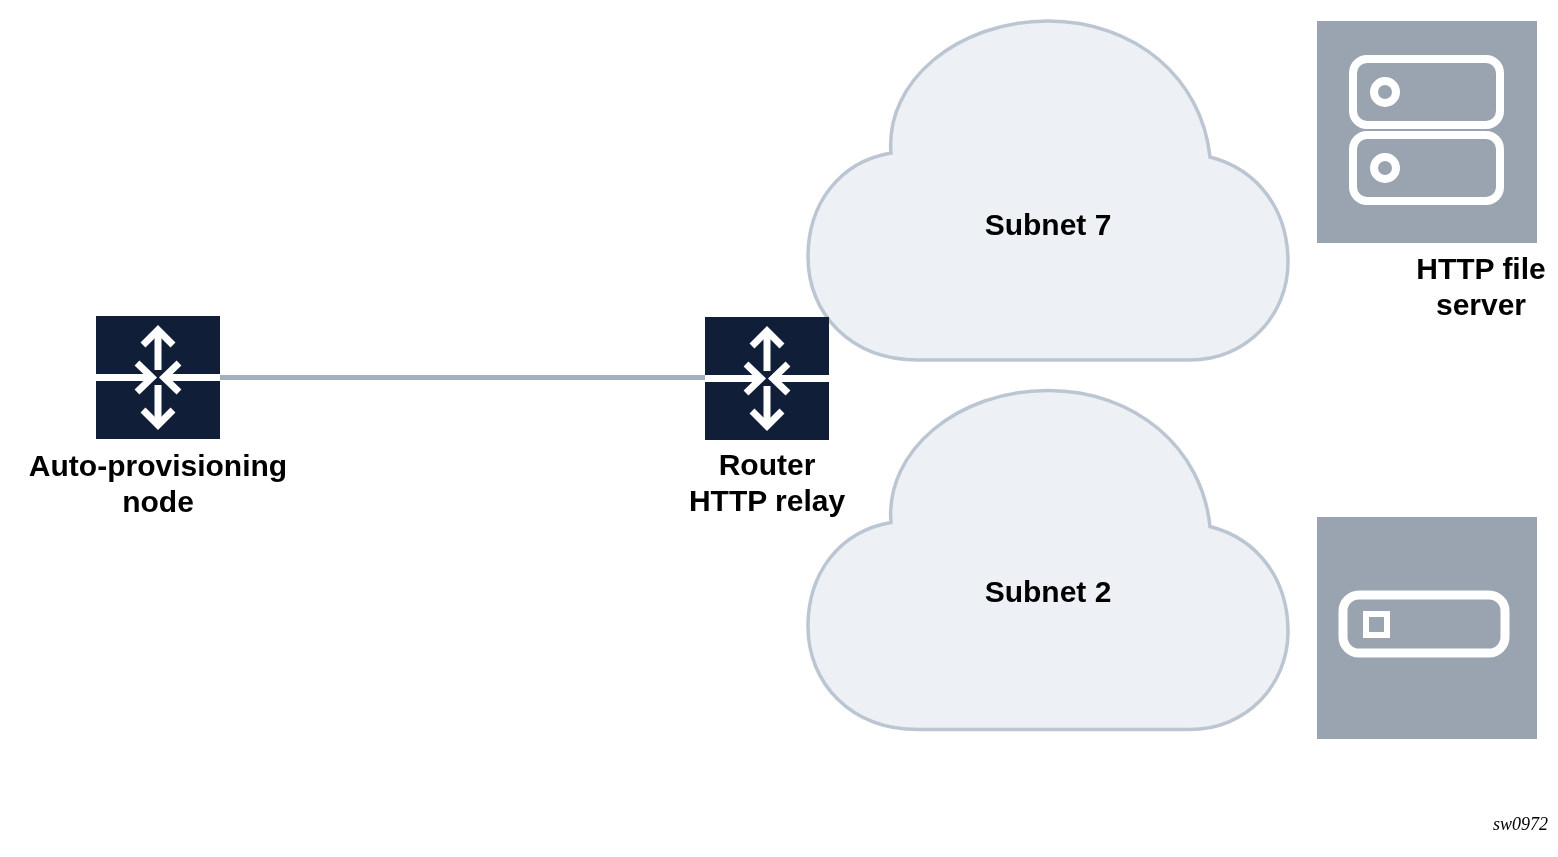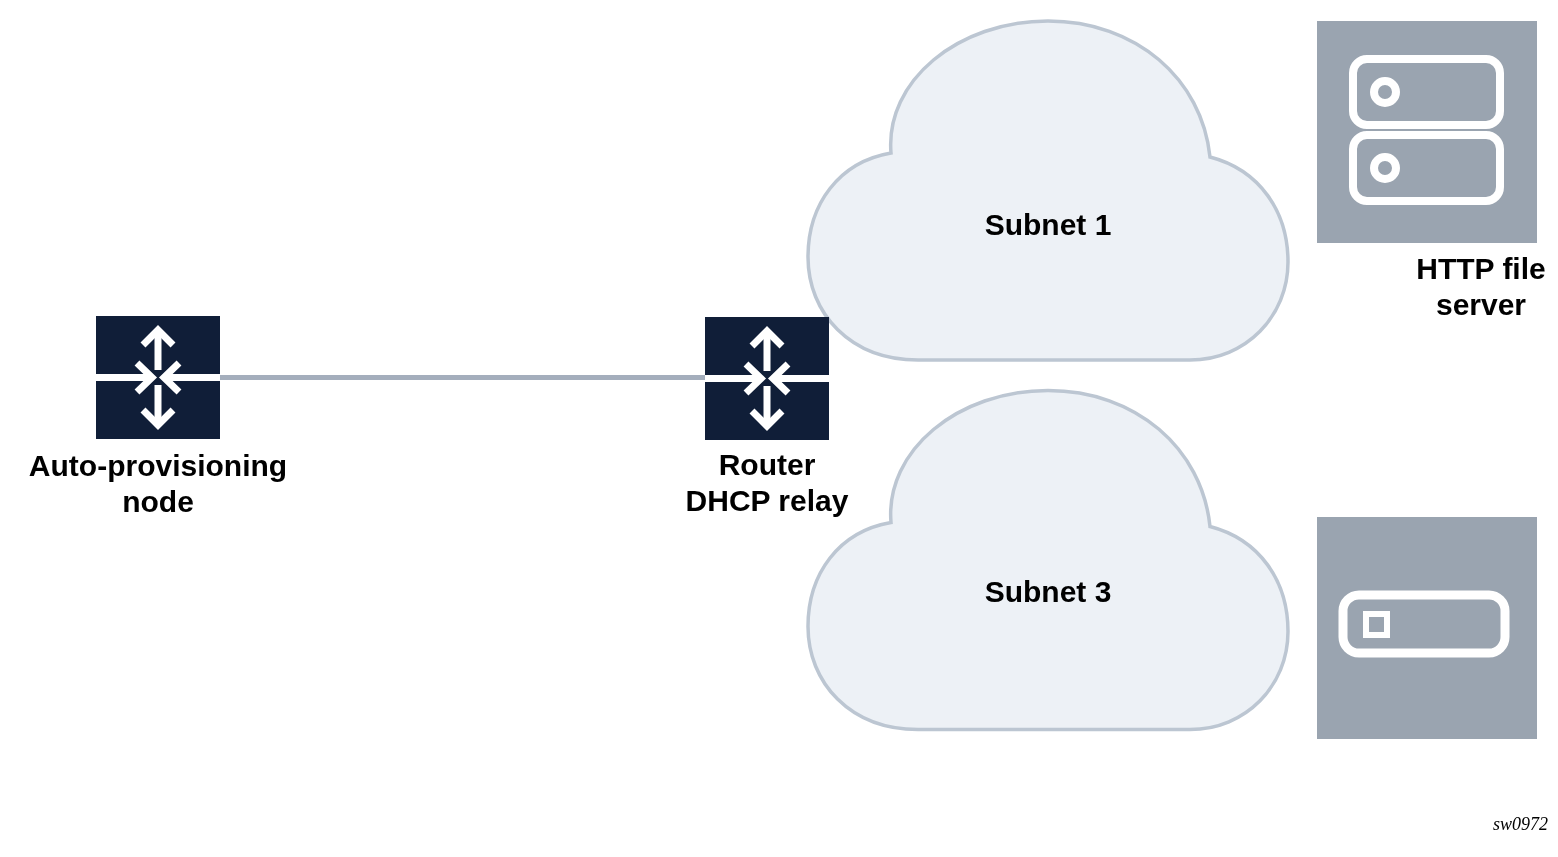--- a/index.html
+++ b/index.html
@@ -100,26 +100,26 @@
     </g>
   </svg>
 
   <div class="label" style="left:7px; top:448px; width:302px;">
     <div>Auto-provisioning</div>
     <div>node</div>
   </div>
 
   <div class="label" style="left:617px; top:447px; width:300px;">
     <div>Router</div>
-    <div>DHCP relay</div>
+    <div>HTTP relay</div>
   </div>
 
-  <div class="subnet-label" style="left:798px; top:207px; width:500px;">Subnet 1</div>
+  <div class="subnet-label" style="left:798px; top:207px; width:500px;">Subnet 7</div>
 
-  <div class="subnet-label" style="left:798px; top:574px; width:500px;">Subnet 3</div>
+  <div class="subnet-label" style="left:798px; top:574px; width:500px;">Subnet 2</div>
 
   <div class="label" style="left:1371px; top:251px; width:220px;">
     <div>HTTP file</div>
     <div>server</div>
   </div>
 
   <div class="label" style="left:1317px; top:749px; width:220px;">
   </div>
 
   <div class="watermark" style="right:10px; top:814px;">sw0972</div>

